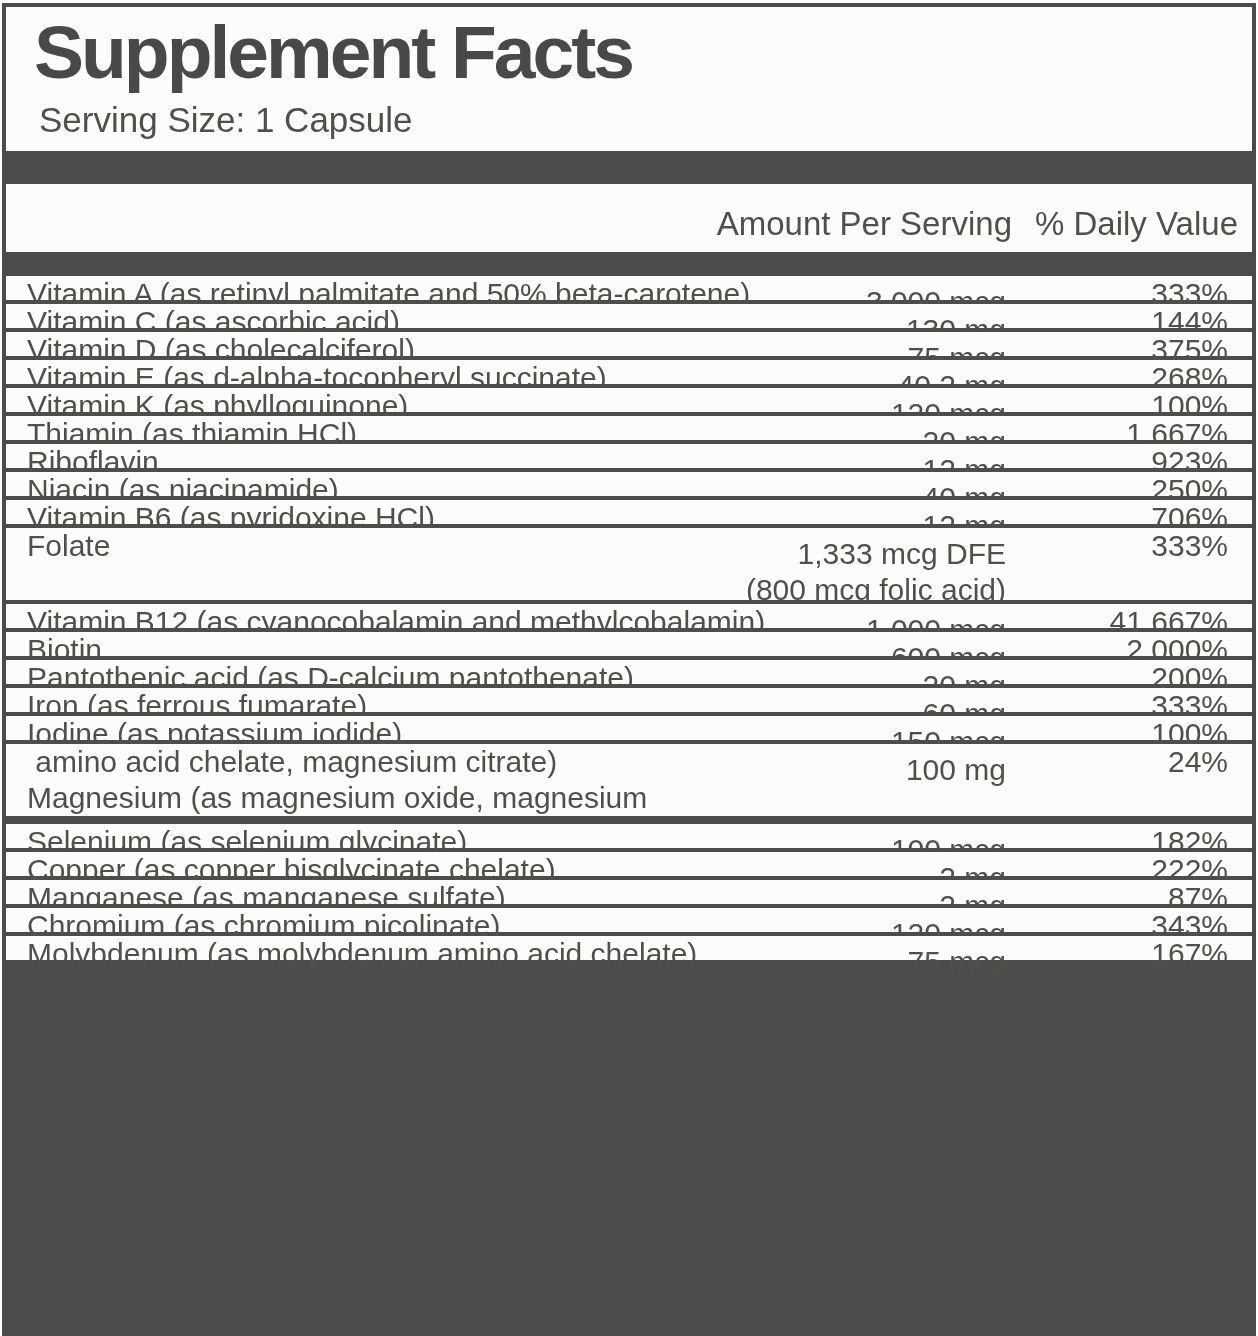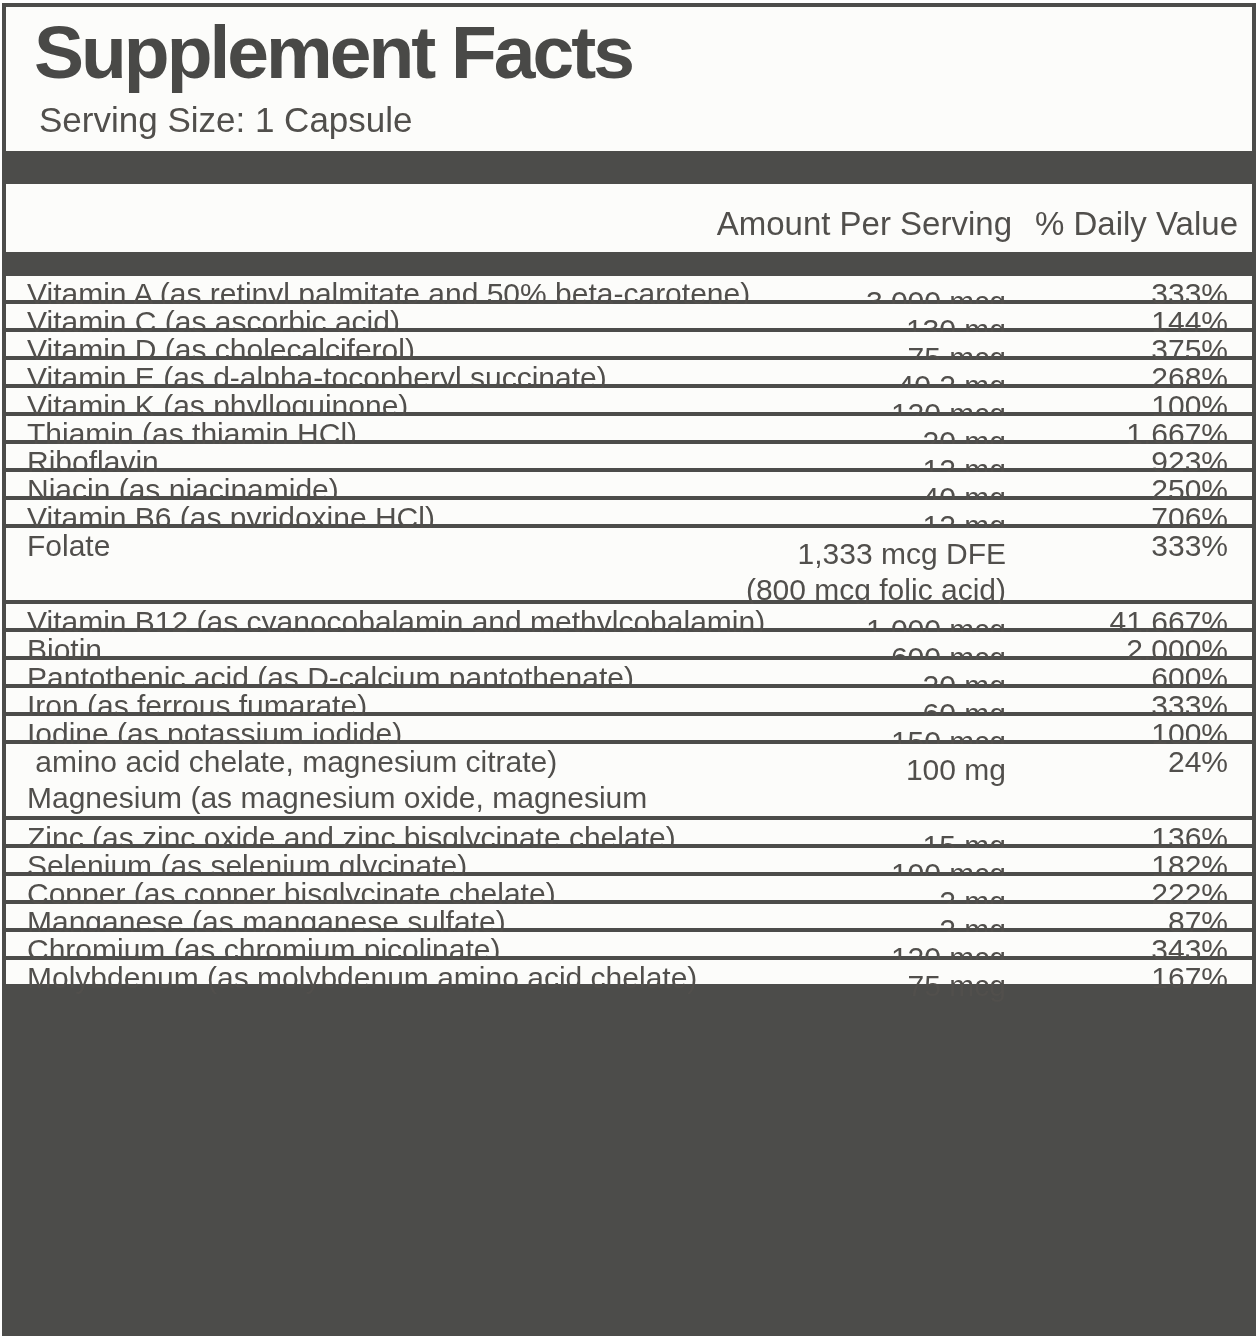--- a/index.html
+++ b/index.html
@@ -207,21 +207,21 @@
           <div>600 mcg</div>
         </div>
         <div class="cell-dv">2,000%</div>
       </div>
       <div class="sep"></div>
       <div class="row single">
         <div class="name">Pantothenic acid (as D-calcium pantothenate)</div>
         <div class="cell-amount">
           <div>20 mg</div>
         </div>
-        <div class="cell-dv">600%</div>
+        <div class="cell-dv">200%</div>
       </div>
       <div class="sep"></div>
       <div class="row single">
         <div class="name">Iron (as ferrous fumarate)</div>
         <div class="cell-amount">
           <div>60 mg</div>
         </div>
         <div class="cell-dv">333%</div>
       </div>
       <div class="sep"></div>
@@ -235,27 +235,20 @@
       <div class="sep"></div>
       <div class="row double">
         <div class="name"> amino acid chelate, magnesium citrate)</div>
         <div class="name">Magnesium (as magnesium oxide, magnesium</div>
         <div class="cell-amount">
           <div>100 mg</div>
         </div>
         <div class="cell-dv">24%</div>
       </div>
       <div class="sep"></div>
-      <div class="row single">
-        <div class="name">Zinc (as zinc oxide and zinc bisglycinate chelate)</div>
-        <div class="cell-amount">
-          <div>15 mg</div>
-        </div>
-        <div class="cell-dv">136%</div>
-      </div>
       <div class="sep"></div>
       <div class="row single">
         <div class="name">Selenium (as selenium glycinate)</div>
         <div class="cell-amount">
           <div>100 mcg</div>
         </div>
         <div class="cell-dv">182%</div>
       </div>
       <div class="sep"></div>
       <div class="row single">

